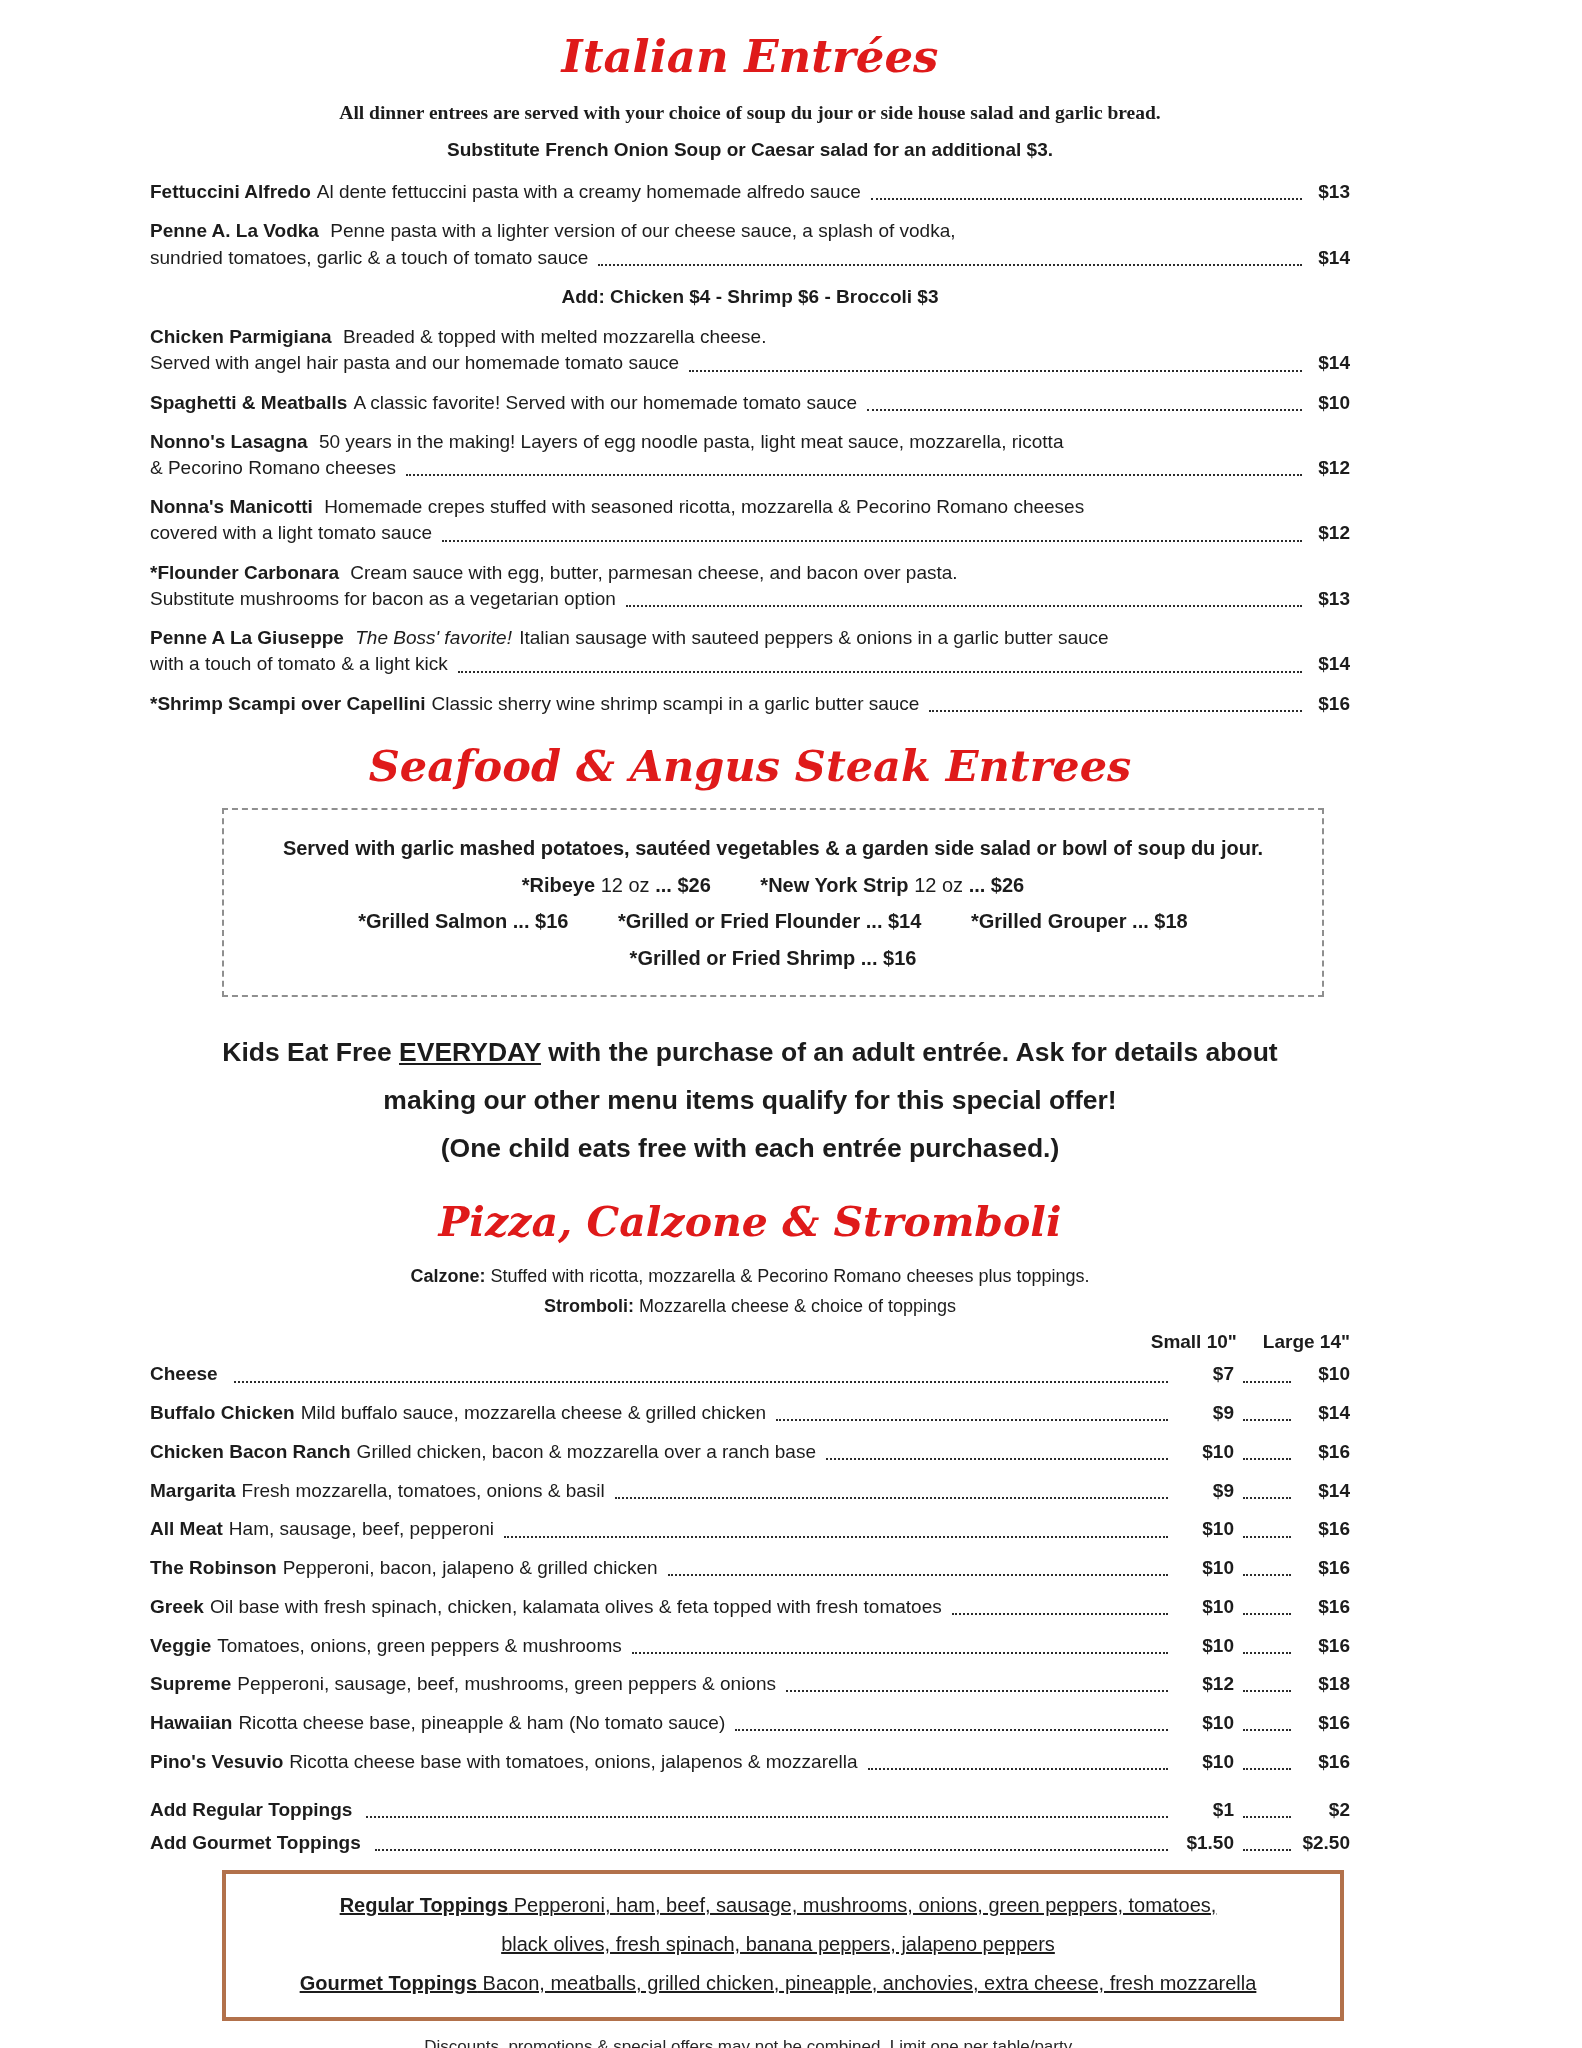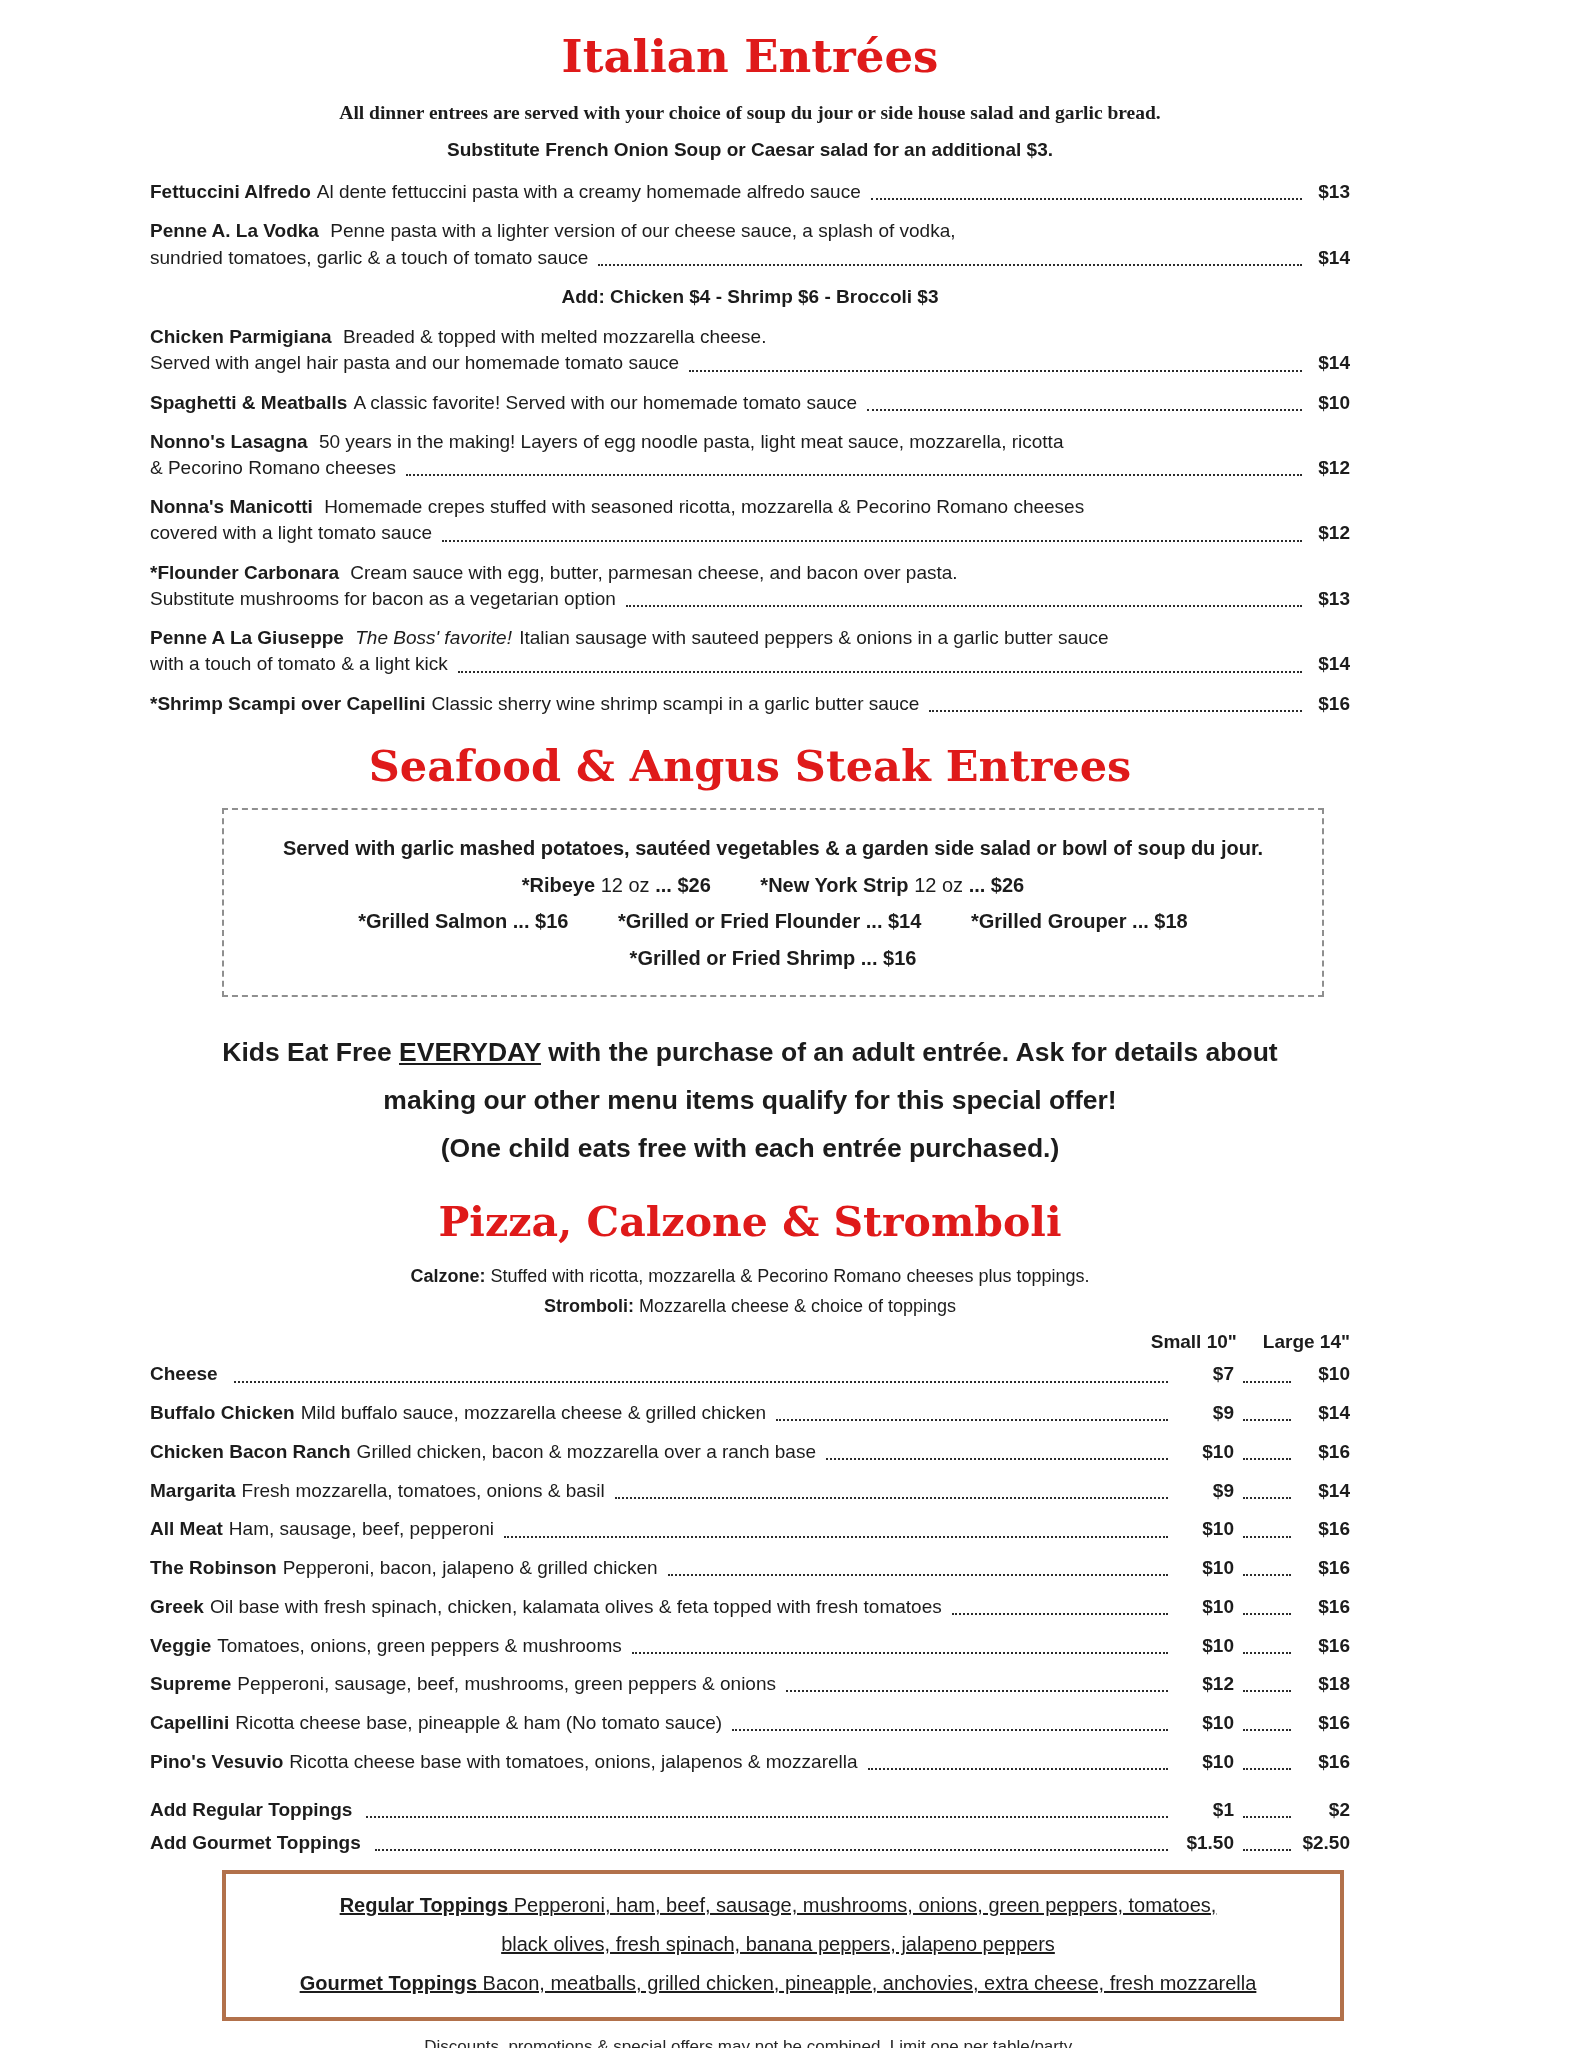--- a/index.html
+++ b/index.html
@@ -2,21 +2,21 @@
 <html><head>
 <meta charset="utf-8">
 <style>
   html,body{margin:0;padding:0;background:#e8e8e8;}
   .page{
     width:1582px;height:2048px;box-sizing:border-box;background:#ffffff;
     padding:26px 232px 0 150px;overflow:hidden;position:relative;
     font-family:"Liberation Sans",sans-serif;color:#1c1c1c;font-size:19px;line-height:1.38;
   }
   .red-title{
-    font-family:"DejaVu Serif",serif;font-weight:bold;
+    font-family:"DejaVu Serif",serif;font-style:italic;font-weight:bold;
     color:#df1a1a;text-align:center;margin:0 0 12px 0;
   }
   .t1{font-size:45px;}
   .t2{font-size:43px;margin-top:20px;}
   .t3{font-size:41px;margin-top:22px;}
   .center{text-align:center;}
   .b{font-weight:bold;}
   .intro{margin:2px 0 10px 0;font-size:19.5px;font-family:Liberation Serif, serif;}
   .sub{margin:0 0 16px 0;}
   .addline{margin:4px 0 14px 0;}
@@ -274,21 +274,21 @@
     </div>
     <div class="prow">
       <span class="nm">Supreme</span>
         <span class="ds">Pepperoni, sausage, beef, mushrooms, green peppers &amp; onions</span>
       <span class="leader"></span>
         <span class="p1">$12</span>
         <span class="psep"></span>
         <span class="p2">$18</span>
     </div>
     <div class="prow">
-      <span class="nm">Capellini</span>
+      <span class="nm">Hawaiian</span>
         <span class="ds">Ricotta cheese base, pineapple &amp; ham (No tomato sauce)</span>
       <span class="leader"></span>
         <span class="p1">$10</span>
         <span class="psep"></span>
         <span class="p2">$16</span>
     </div>
     <div class="prow">
       <span class="nm">Pino's Vesuvio</span>
         <span class="ds">Ricotta cheese base with tomatoes, onions, jalapenos &amp; mozzarella</span>
       <span class="leader"></span>

